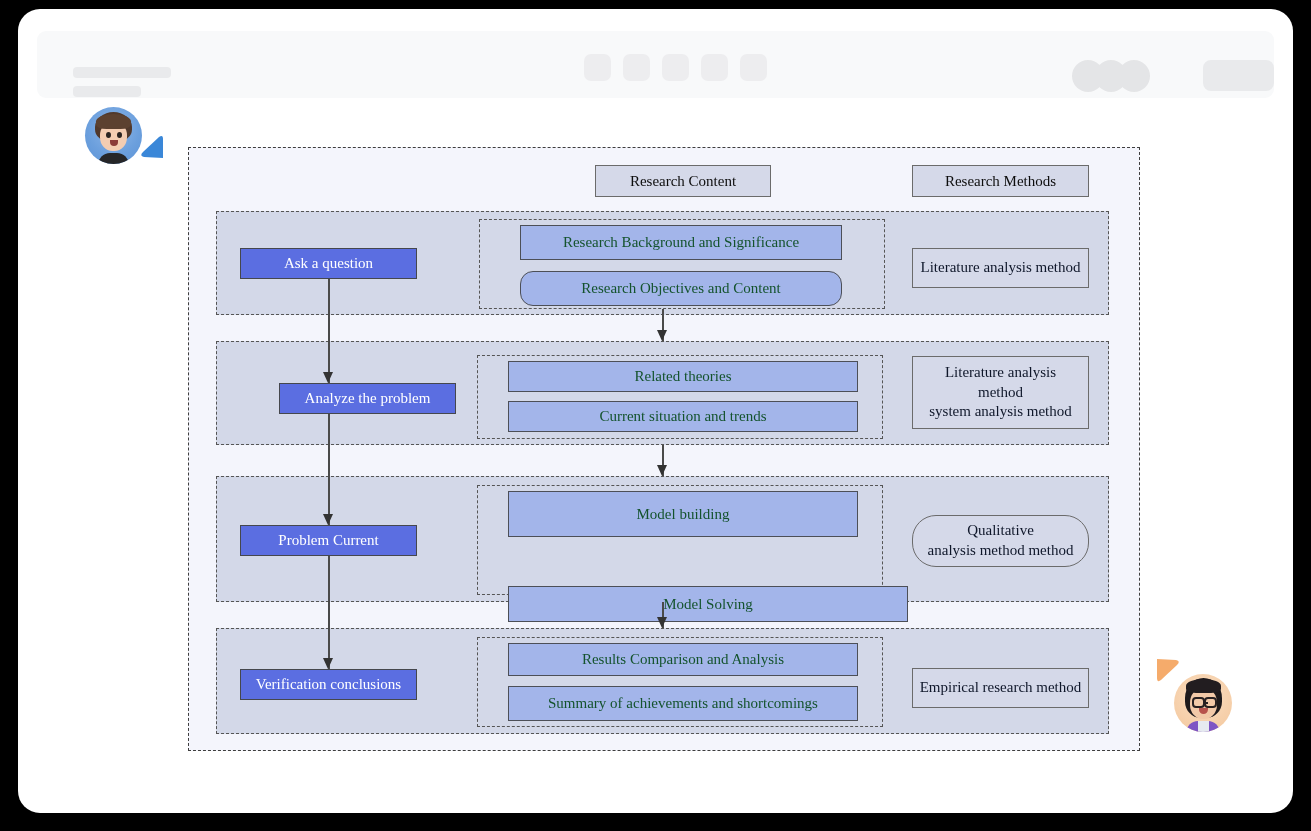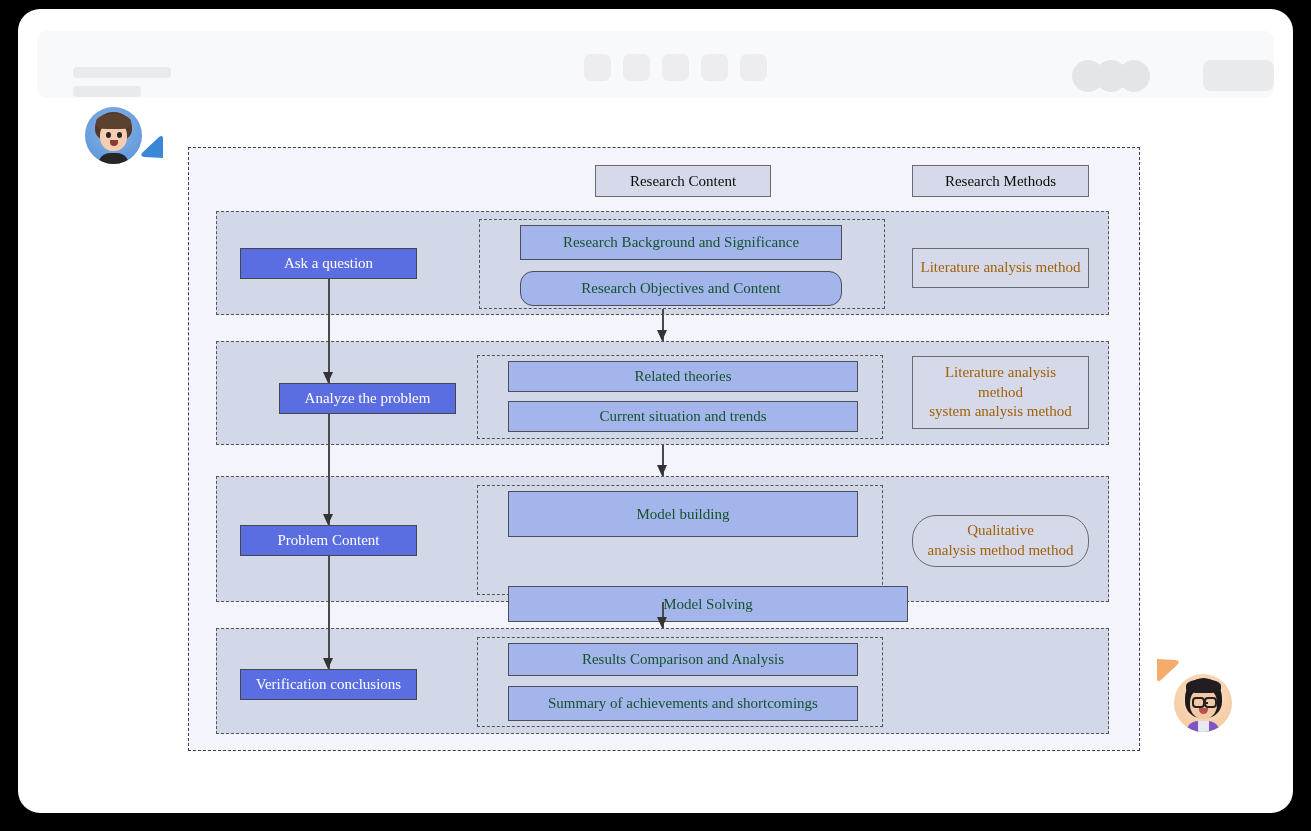--- a/index.html
+++ b/index.html
@@ -171,21 +171,21 @@
   #content-box-2-1 { left: 319px; top: 404px; width: 400px; height: 36px; margin-top: 34px; }
   #content-box-3-0 { left: 319px; top: 495px; width: 350px; height: 33px; }
   #content-box-3-1 { left: 319px; top: 538px; width: 350px; height: 35px; }
 
   .method-box {
     position: absolute;
     background: #d5d9e9;
     border: 1.4px solid #6b6b6b;
     display: flex; align-items: center; justify-content: center;
     text-align: center;
-    font-size: 15px; color: #a16207;
+    font-size: 15px; color: #0f172a;
     line-height: 1.32;
     white-space: pre-line;
     padding: 19px 4px;
   }
   #method-box-0 { left: 723px; top: 100px; width: 177px; height: 32px; }
   #method-box-1 { left: 723px; top: 208px; width: 177px; height: 73px; }
   #method-box-2 { left: 723px; top: 367px; width: 177px; height: 52px; border-radius: 24px; }
   #method-box-3 { left: 723px; top: 520px; width: 177px; height: 33px; }
 
   
@@ -295,33 +295,34 @@
 
     <div class="vline" id="mid-line-1"></div>
     <div class="arrowhead" id="mid-arrow-1"></div>
     <div class="vline" id="mid-line-2"></div>
     <div class="arrowhead" id="mid-arrow-2"></div>
     <div class="vline" id="mid-line-3"></div>
     <div class="arrowhead" id="mid-arrow-3"></div>
 
     <div class="step-box" id="step-box-0">Ask a question</div>
     <div class="step-box" id="step-box-1">Analyze the problem</div>
-    <div class="step-box" id="step-box-2">Problem Content</div>
+    <div class="step-box" id="step-box-2">Problem Current</div>
     <div class="step-box" id="step-box-3">Verification conclusions</div>
 
     <div class="content-box" id="content-box-0-0">Research Background and Significance</div>
     <div class="content-box" id="content-box-0-1">Research Objectives and Content</div>
     <div class="content-box" id="content-box-1-0">Related theories</div>
     <div class="content-box" id="content-box-1-1">Current situation and trends</div>
     <div class="content-box" id="content-box-2-0">Model building</div>
     <div class="content-box" id="content-box-2-1">Model Solving</div>
     <div class="content-box" id="content-box-3-0">Results Comparison and Analysis</div>
     <div class="content-box" id="content-box-3-1">Summary of achievements and shortcomings</div>
 
     <div class="method-box" id="method-box-0">Literature analysis method</div>
     <div class="method-box" id="method-box-1">Literature analysis
 method
 system analysis method</div>
     <div class="method-box" id="method-box-2">Qualitative
 analysis method  method</div>
+    <div class="method-box" id="method-box-3">Empirical research method</div>
 
   </div>
 </div>
 
 </body></html>

